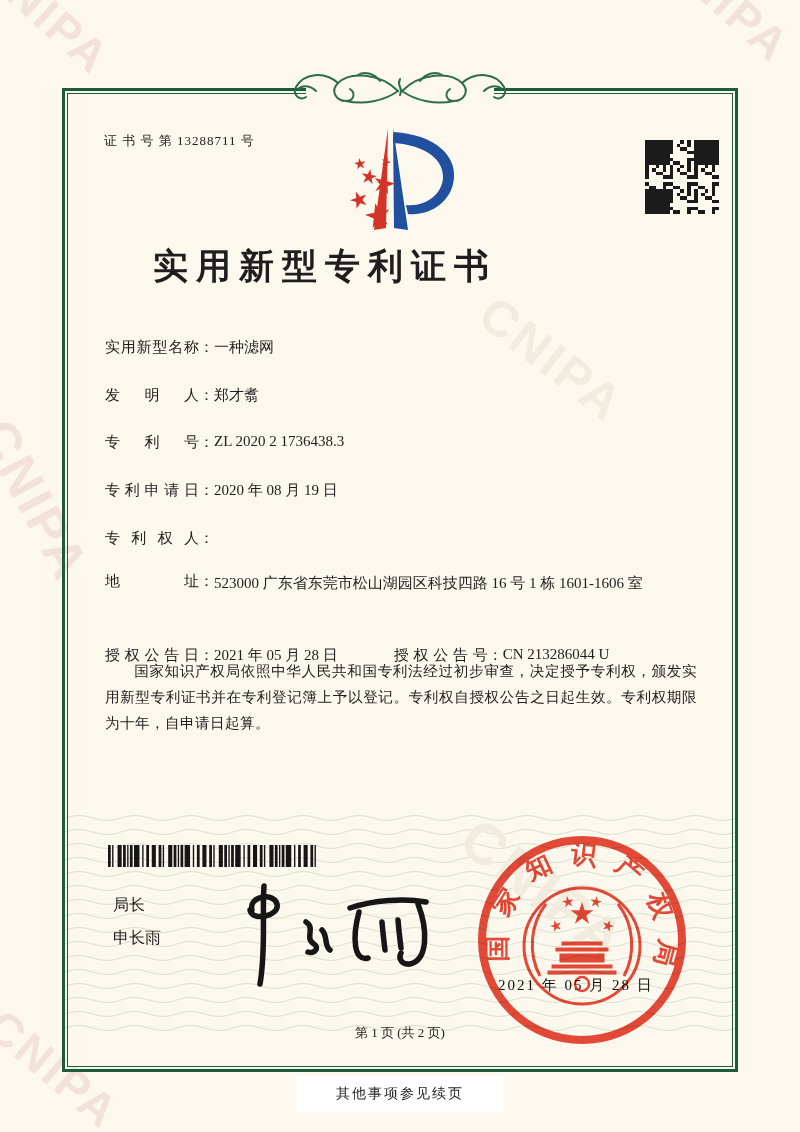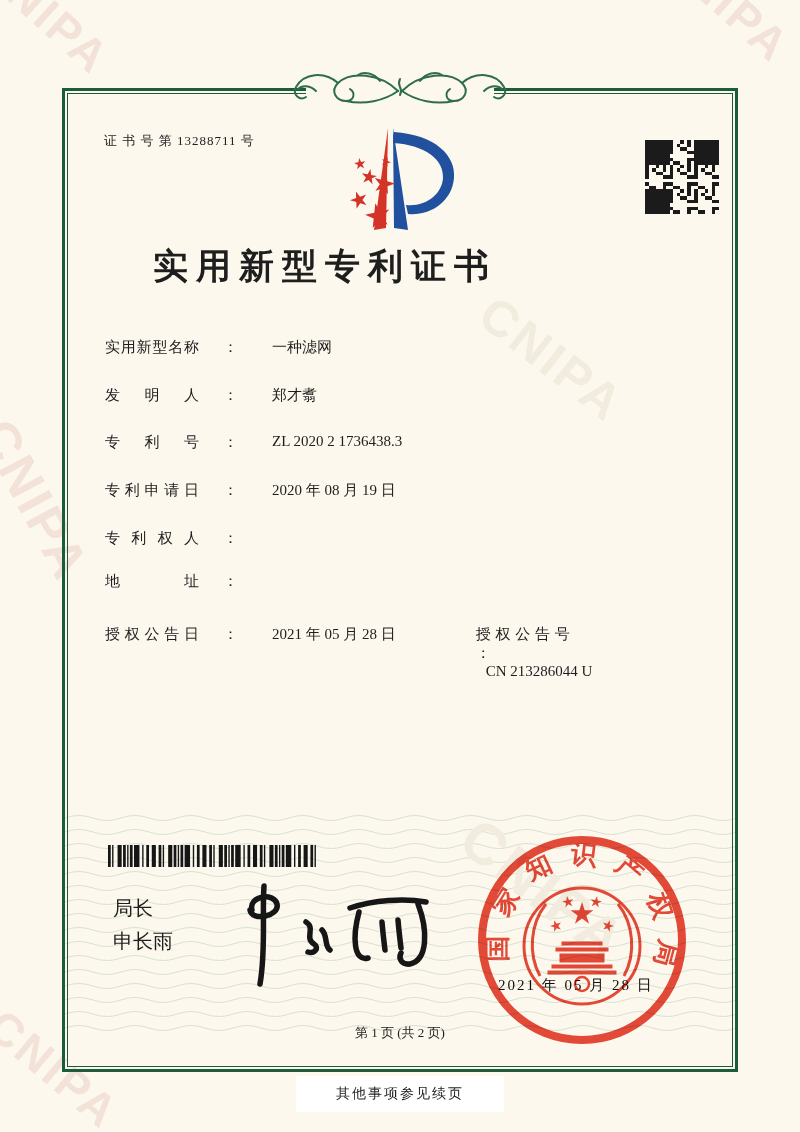--- a/index.html
+++ b/index.html
@@ -12,37 +12,37 @@
   .wm-gray{color:#f2ecdf;}
   
   .frame{position:absolute;left:62px;top:88px;width:670px;height:978px;
          border:3px solid #1c5b3c;z-index:3;pointer-events:none;}
   .frame-inner{position:absolute;left:2px;top:2px;right:2px;bottom:2px;border:1px solid #1c5b3c;}
   
   .certno{position:absolute;left:104px;top:132px;font-size:13px;letter-spacing:1px;z-index:4;}
   .title{position:absolute;left:0;top:243px;width:650px;text-align:center;
          font-size:35px;font-weight:bold;letter-spacing:8px;z-index:4;}
   
-  .frow{position:absolute;left:105px;font-size:15px;z-index:4;display:flex;align-items:flex-start;gap:24px;}
+  .frow{position:absolute;left:105px;font-size:15px;z-index:4;display:flex;align-items:flex-start;}
   .flabel{display:inline-block;width:94px;text-align:justify;text-align-last:justify;}
-  .fvalue{margin-left:10px;}
+  .fvalue{margin-left:0;}
   .addr-val{width:468px;word-break:break-all;line-height:22px;}
-  .grant2{margin-left:56px;display:flex;flex-direction:column;}
+  .grant2{margin-left:56px;display:flex;}
   
   .bodytext{position:absolute;left:105px;top:658px;width:592px;font-size:14.6px;
             line-height:26px;text-align:justify;letter-spacing:.4px;z-index:4;}
   .bodytext p{margin:0;text-indent:2em;}
   
   #waves{position:absolute;left:65px;top:812px;z-index:1;}
   #waves path{stroke:#b7ccb2;stroke-width:.9;fill:none;opacity:.6;}
   
   #barcode{position:absolute;left:108px;top:845px;width:212px;height:22px;z-index:4;}
   #barcode rect{fill:#161616;}
   
-  .sig-label{position:absolute;left:113px;font-size:20px;z-index:4;
+  .sig-label{position:absolute;left:113px;font-size:16px;z-index:4;
              font-family:Liberation Mono, monospace;text-align:right;}
   #signature{position:absolute;left:222px;top:872px;z-index:4;}
   #signature path{stroke:#161616;stroke-width:5.5;fill:none;stroke-linecap:round;}
   
   #seal{position:absolute;left:470px;top:828px;z-index:5;mix-blend-mode:multiply;opacity:.93;}
   .seal-date{position:absolute;left:498px;top:976px;width:180px;font-size:15px;
              letter-spacing:2px;z-index:6;color:#111;}
   
   .pageinfo{position:absolute;left:0;top:1024px;width:800px;text-align:center;
             font-size:13px;z-index:4;}
@@ -263,33 +263,35 @@
     <span>：</span>
   <span class="fvalue">2020 年 08 月 19 日</span>
 </div>
 <div class="frow" style="top:529px;">
   <span class="flabel">专利权人</span>
     <span>：</span>
 </div>
 <div class="frow" style="top:572px;">
   <span class="flabel">地址</span>
     <span>：</span>
-</div>
-<div class="frow" style="top:625px;">
+  <span class="fvalue addr-val">523000 广东省东莞市松山湖园区科技四路 16 号 1 栋 1601-1606 室</span>
+</div>
+<div class="frow" style="top:646px;">
   <span class="flabel">授权公告日</span>
     <span>：</span>
   <span class="fvalue">2021 年 05 月 28 日</span>
   <span class="grant2">
     <span class="flabel">授权公告号</span>
       <span>：</span>
     <span class="fvalue">CN 213286044 U</span>
   </span>
 </div>
 
 <div class="bodytext">
+  <p>国家知识产权局依照中华人民共和国专利法经过初步审查，决定授予专利权，颁发实用新型专利证书并在专利登记簿上予以登记。专利权自授权公告之日起生效。专利权期限为十年，自申请日起算。</p>
 </div>
 
 <svg id="barcode" preserveAspectRatio="none" viewBox="0 0 155 24">
     <rect x="0" y="0" width="2" height="24"></rect>
     <rect x="3" y="0" width="1" height="24"></rect>
     <rect x="7" y="0" width="3" height="24"></rect>
     <rect x="11" y="0" width="2" height="24"></rect>
     <rect x="14" y="0" width="1" height="24"></rect>
     <rect x="16" y="0" width="2" height="24"></rect>
     <rect x="19" y="0" width="4" height="24"></rect>

